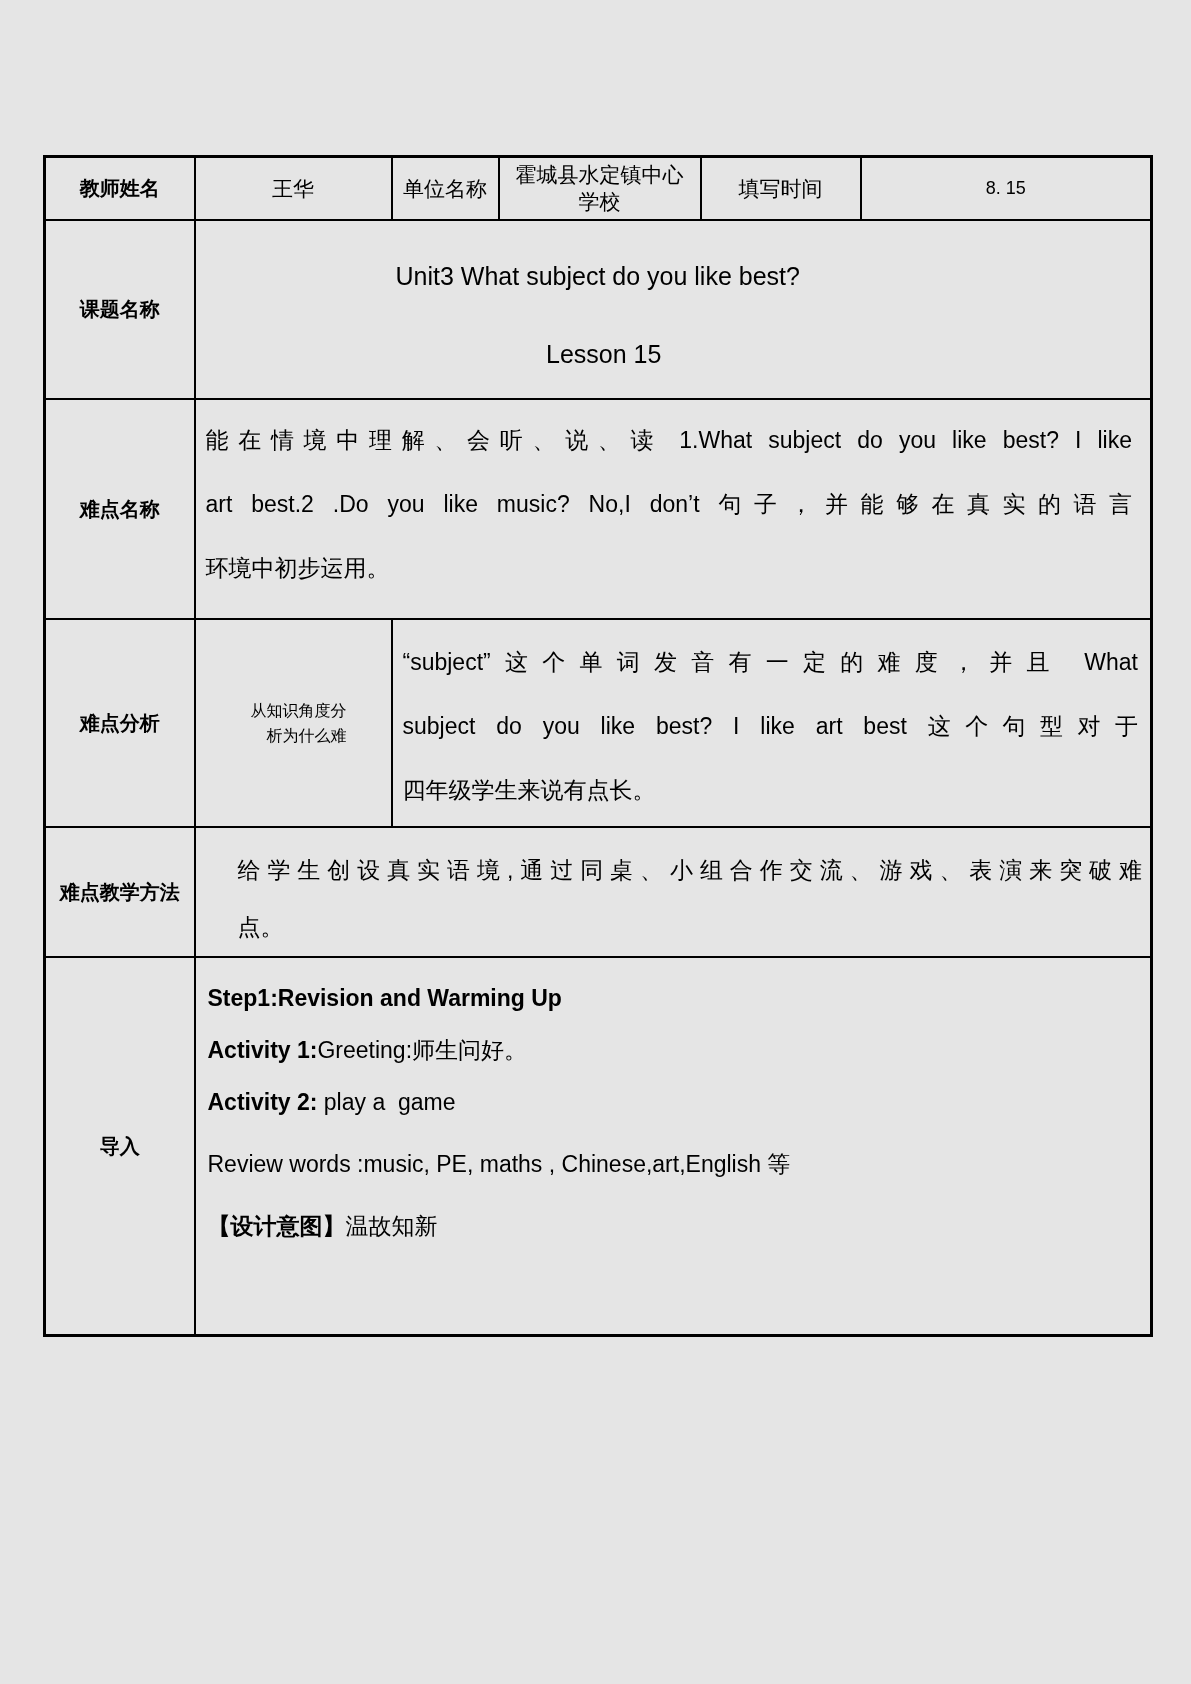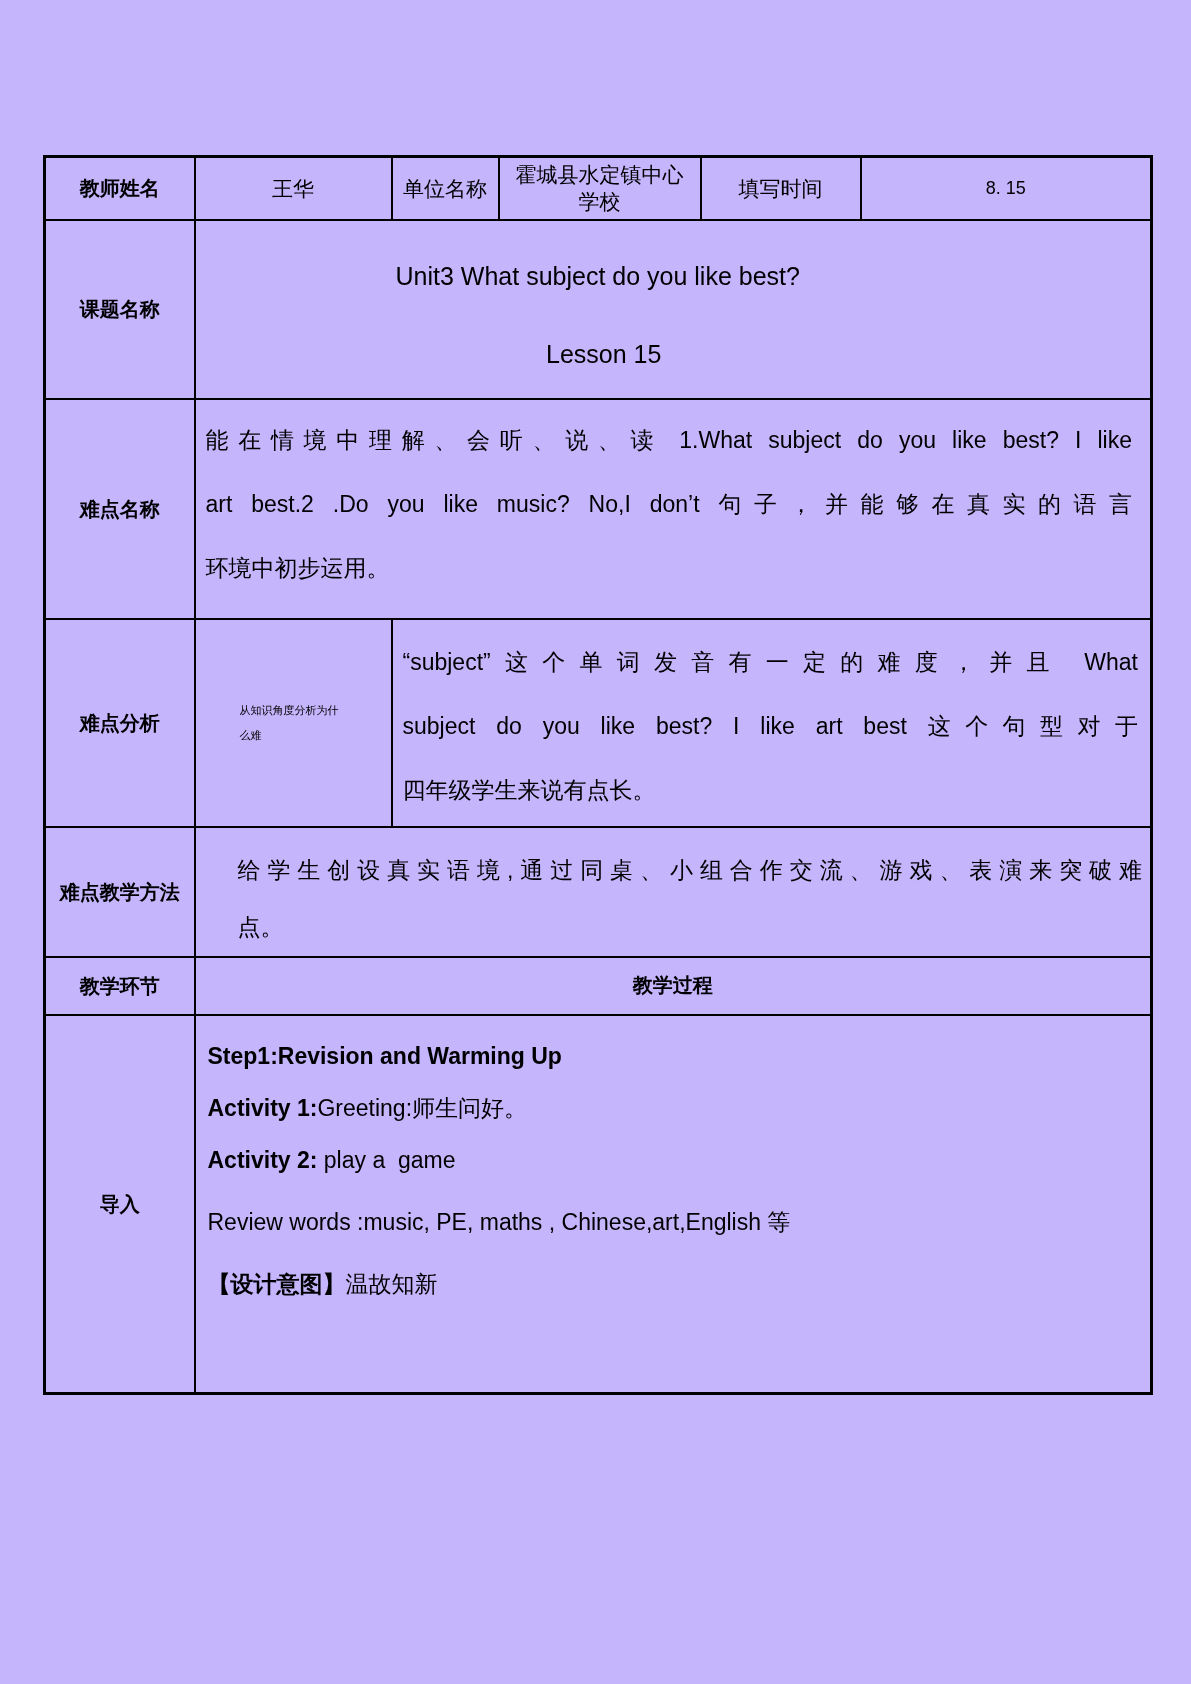--- a/index.html
+++ b/index.html
@@ -4,21 +4,21 @@
 <style>
   * { box-sizing: border-box; }
   html, body { margin: 0; padding: 0; }
   body {
     width: 1191px; height: 1684px;
     background: #ffffff;
     color: #000000;
     font-family: "Liberation Sans", "DejaVu Sans", sans-serif;
     position: relative;
   }
-  .page { position: absolute; inset: 0; background: #c4b5fd; }
+  .page { position: absolute; inset: 0; background: #e5e5e5; }
 
   table.doc-table {
     position: absolute;
     left: 43px; top: 155px;
     width: 1107px;
     border-collapse: collapse;
     table-layout: fixed;
     border: 3px solid #000;
   }
   td { border: 2px solid #000; padding: 0; vertical-align: middle; }
@@ -49,22 +49,22 @@
   td.da-cell .tline { line-height: 64px; }
   td.dm-cell { vertical-align: top; padding: 14px 8px 0 42px; font-size: 23px; }
   td.dm-cell .tline { line-height: 57px; }
 
   .tline { margin: 0; }
   .jline { text-align: justify; text-align-last: justify; }
   .lline { text-align: left; }
 
   
   td.analysis-sub {
-    font-size: 11px;
-    text-align: left;
+    font-size: 16px;
+    text-align: right;
     line-height: 25px;
     padding: 0 44px;
   }
 
   
   td.process-val { font-weight: bold; font-size: 20px; text-align: center; }
 
   
   td.intro-cell { vertical-align: top; padding: 14px 12px 0 12px; font-size: 23px; }
   .intro-p { margin: 0; line-height: 52px; white-space: pre-wrap; }
@@ -124,24 +124,20 @@
     </tr>
 
     <tr style="height:125px">
       <td class="label">难点教学方法</td>
       <td class="dm-cell" colspan="5">
         <div class="tline jline">给学生创设真实语境,通过同桌、小组合作交流、游戏、表演来突破难</div>
         <div class="tline lline">点。</div>
       </td>
     </tr>
 
-    <tr style="height:58px">
-      <td class="label">教学环节</td>
-      <td class="process-val" colspan="5">教学过程</td>
-    </tr>
 
     <tr style="height:379px">
       <td class="label">导入</td>
       <td class="intro-cell" colspan="5">
         <p class="intro-p"><b>Step1:Revision and Warming Up</b></p>
         <p class="intro-p"><b>Activity 1:</b><span>Greeting:师生问好。</span></p>
         <p class="intro-p"><b>Activity 2:</b><span> play a  game</span></p>
         <p class="intro-p spaced"><span>Review words :music, PE, maths , Chinese,art,English 等</span></p>
         <p class="intro-p spaced"><b>【设计意图】</b><span>温故知新</span></p>
       </td>

